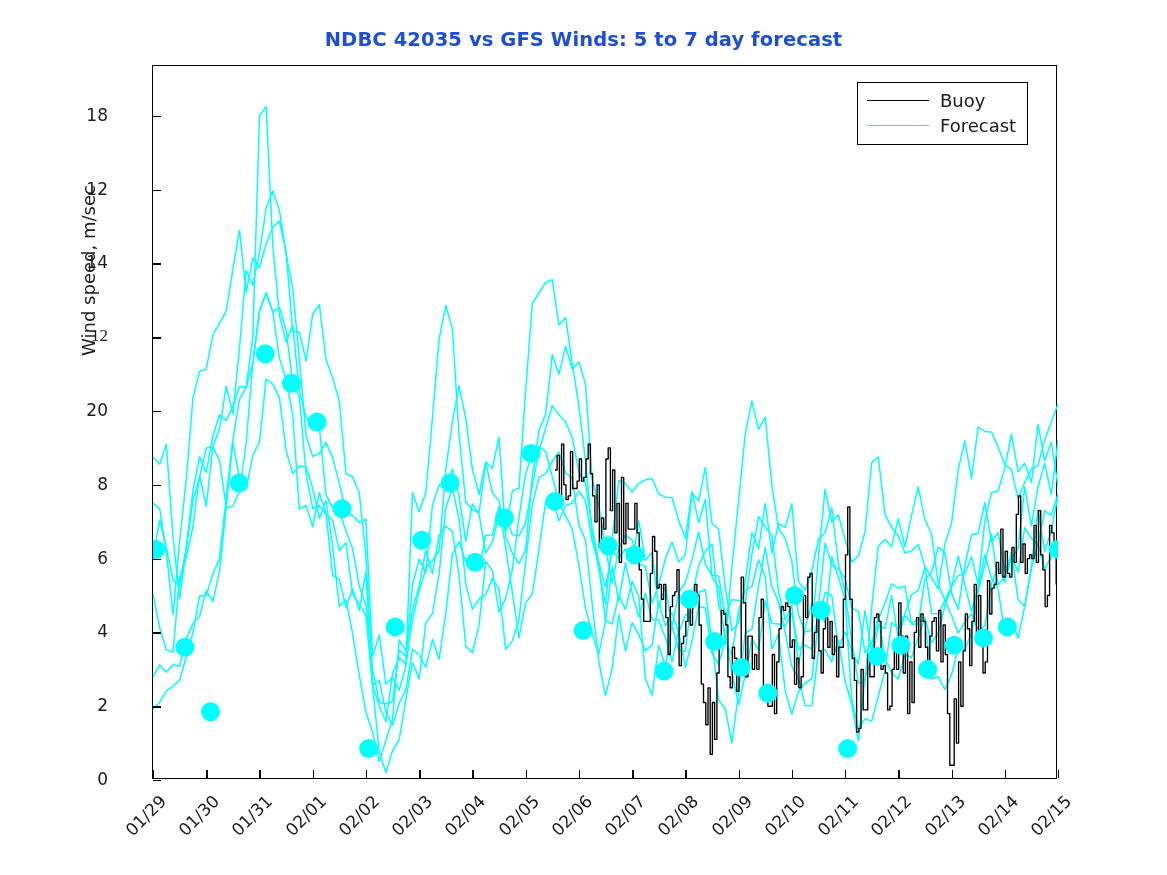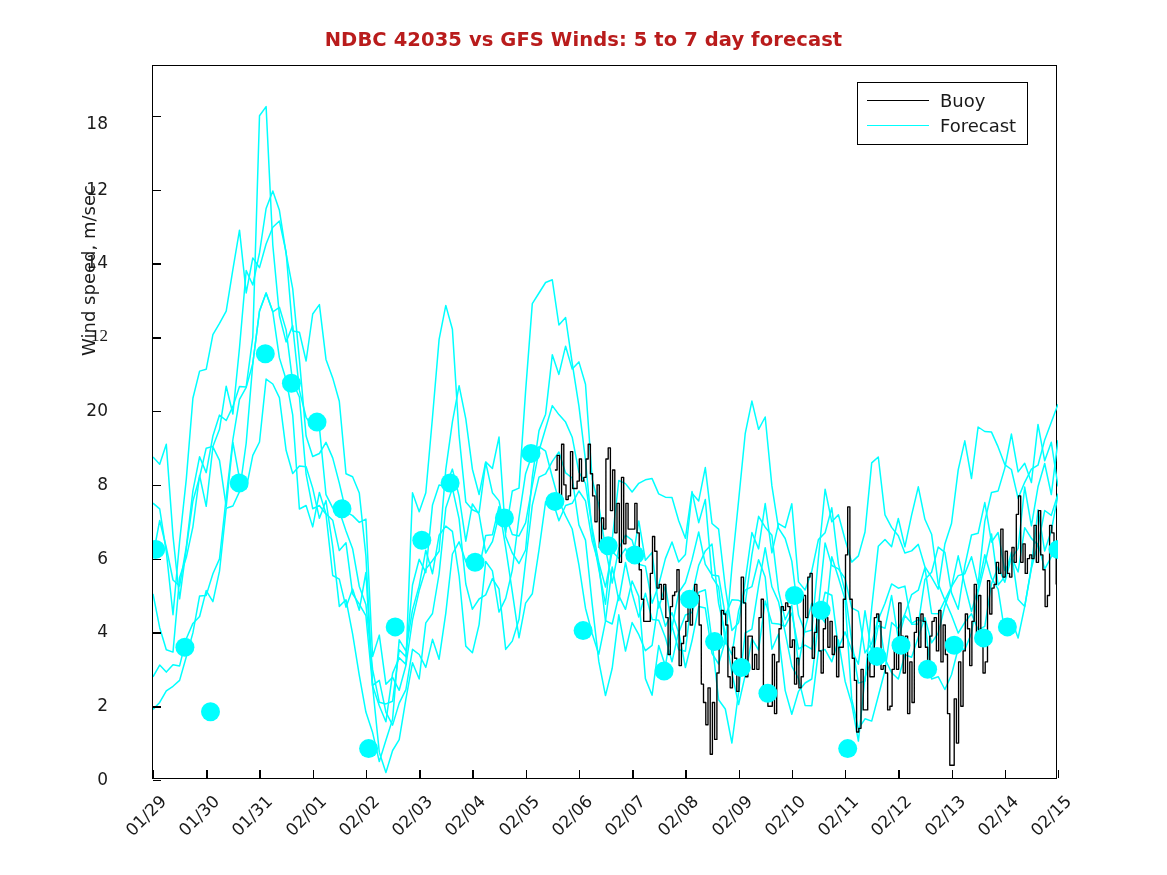--- a/index.html
+++ b/index.html
@@ -1,20 +1,20 @@
 <!DOCTYPE html>
 <html><head>
 <meta charset="utf-8">
 <style>
   html,body{margin:0;padding:0;}
   body{width:1167px;height:875px;background:#ffffff;
        font-family:"DejaVu Sans",sans-serif;overflow:hidden;}
   #fig{position:relative;width:1167px;height:875px;}
   #title{position:absolute;left:0;top:28px;width:1167px;text-align:center;
-         font-size:19.5px;font-weight:bold;color:#b91c1c;letter-spacing:.1px;}
+         font-size:19.5px;font-weight:bold;color:#1d4ed8;letter-spacing:.1px;}
   #ylabel{position:absolute;left:-52px;top:260px;width:280px;text-align:center;
           transform:rotate(-90deg);font-size:18px;color:#1a1a1a;}
   #plot{position:absolute;left:152px;top:65px;width:905px;height:714px;
         border:1.4px solid #000;box-sizing:border-box;}
   #svgwrap{position:absolute;left:0;top:0;width:905px;height:714px;overflow:hidden;}
   .ytick{position:absolute;right:1059px;text-align:right;width:60px;
          font-size:17px;color:#1a1a1a;transform:translateY(-50%);}
   .ytickmark{position:absolute;left:0;width:8px;height:1.4px;background:#000;}
   .xtickmark{position:absolute;bottom:0;width:1.4px;height:8px;background:#000;}
   .xtick{position:absolute;font-size:17px;color:#1a1a1a;
@@ -37,21 +37,21 @@
   <div id="yticks-layer">
       <div class="ytick" style="top: 779px;">0</div>
       <div class="ytick" style="top: 705.202px;">2</div>
       <div class="ytick" style="top: 631.403px;">4</div>
       <div class="ytick" style="top: 557.605px;">6</div>
       <div class="ytick" style="top: 483.806px;">8</div>
       <div class="ytick" style="top: 410.008px;">20</div>
       <div class="ytick" style="top: 336.209px; font-family: Liberation Serif, serif;">12</div>
       <div class="ytick" style="top: 262.411px;">14</div>
       <div class="ytick" style="top: 188.612px;">12</div>
-      <div class="ytick" style="top: 114.814px; margin-top: 8px;">18</div>
+      <div class="ytick" style="top: 114.814px;">18</div>
     </div>
   <div id="xticks-layer">
       <div class="xtick" style="left: 100px; top: 791px; width: 56px;">01/29</div>
       <div class="xtick" style="left: 153.235px; top: 791px; width: 56px;">01/30</div>
       <div class="xtick" style="left: 206.471px; top: 791px; width: 56px;">01/31</div>
       <div class="xtick" style="left: 259.706px; top: 791px; width: 56px;">02/01</div>
       <div class="xtick" style="left: 312.941px; top: 791px; width: 56px;">02/02</div>
       <div class="xtick" style="left: 366.176px; top: 791px; width: 56px;">02/03</div>
       <div class="xtick" style="left: 419.412px; top: 791px; width: 56px;">02/04</div>
       <div class="xtick" style="left: 472.647px; top: 791px; width: 56px;">02/05</div>

